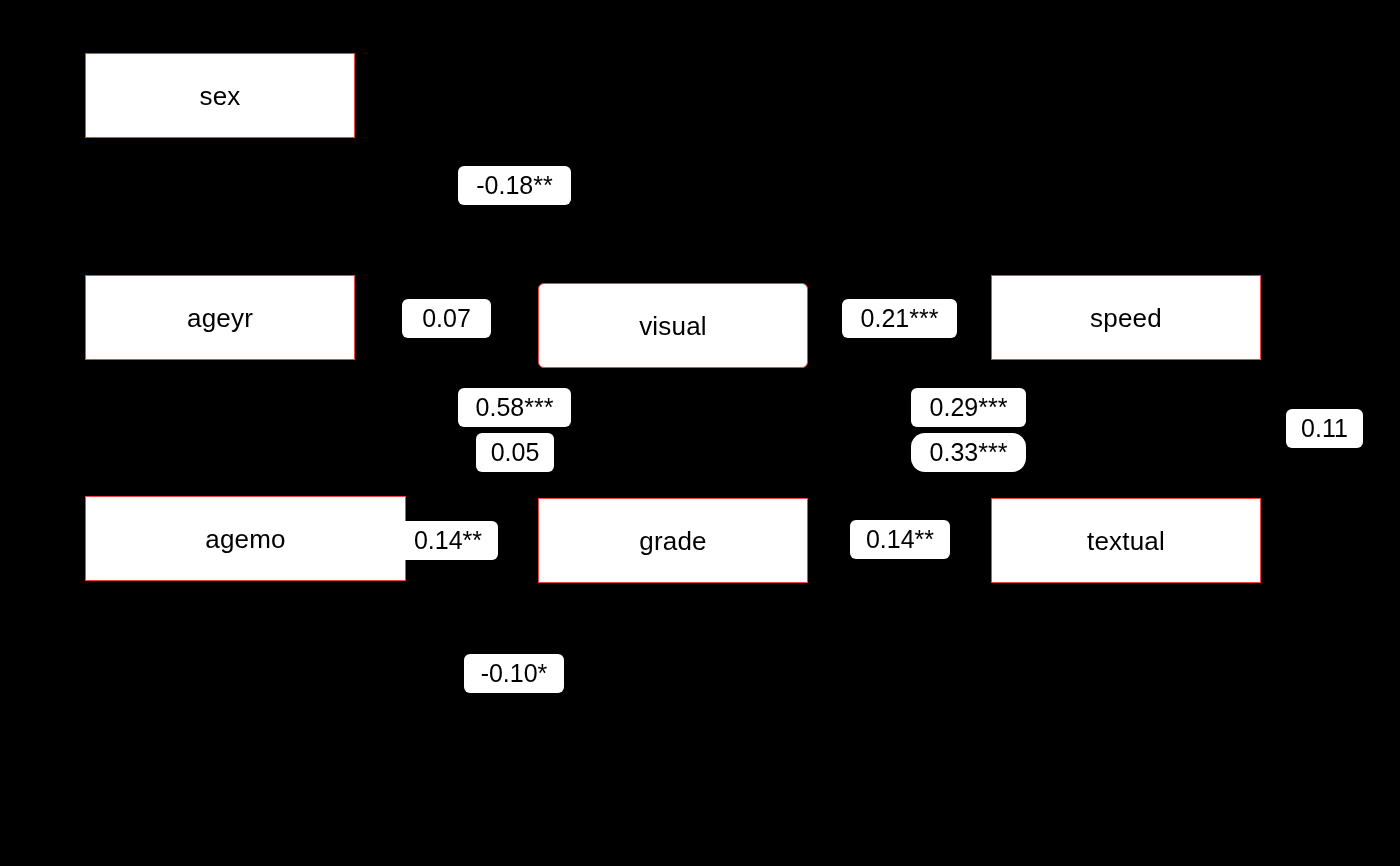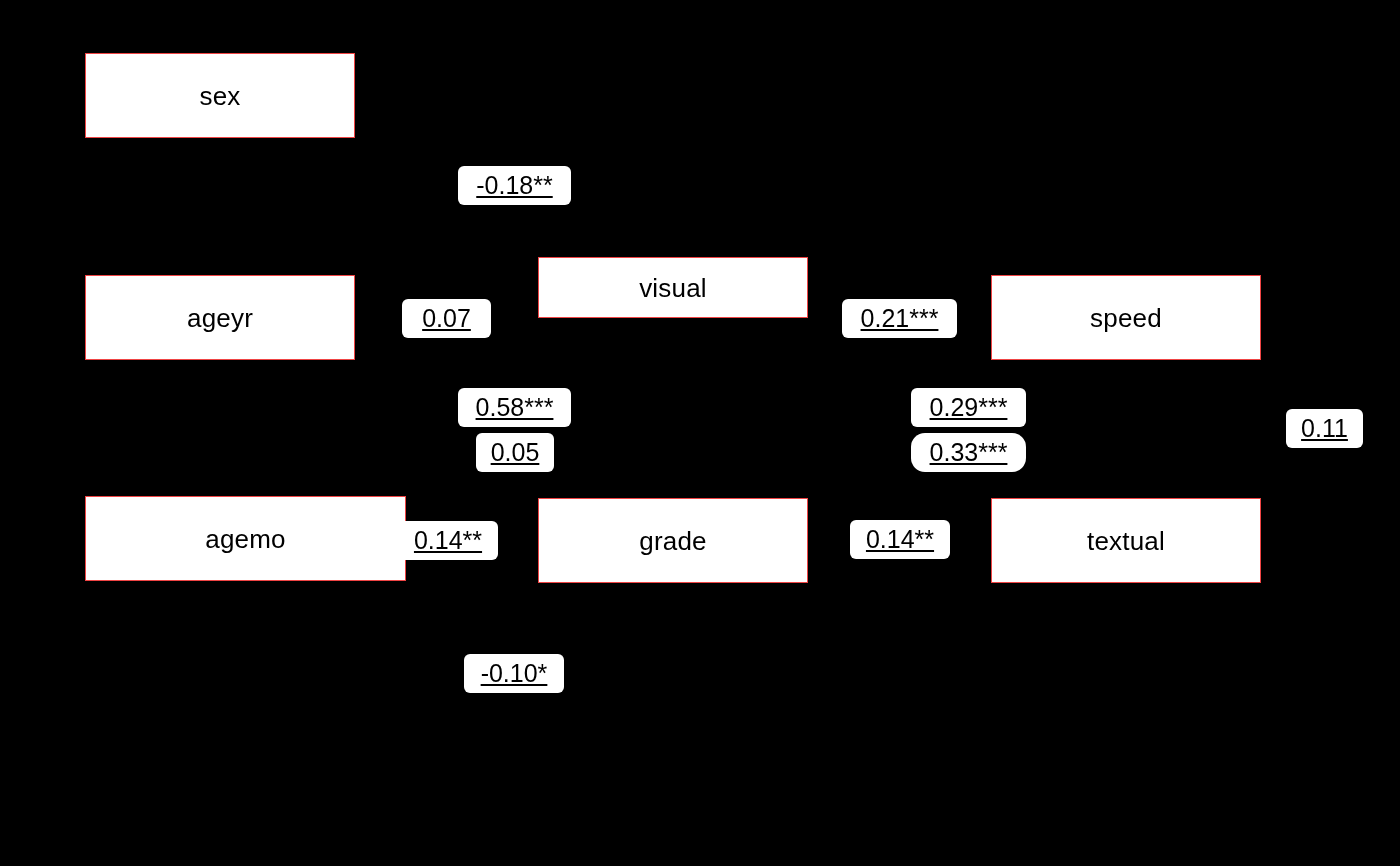--- a/index.html
+++ b/index.html
@@ -43,21 +43,20 @@
     border-radius: 6px;
     display: flex;
     align-items: center;
     justify-content: center;
     color: #000000;
     font-size: 25px;
     font-family: "Liberation Sans", sans-serif;
     line-height: 1;
     padding: 0 7px;
     white-space: nowrap;
-    text-decoration: underline;
   }
 </style>
 </head>
 <body>
 
 <div id="diagram-canvas">
 
   <svg class="edge-layer" viewBox="0 0 1400 866" xmlns="http://www.w3.org/2000/svg" aria-hidden="true">
     <g stroke="#000000" stroke-width="2" fill="none">
       <path d="M355,96 L538,290"></path>
@@ -80,21 +79,21 @@
 
   <div class="node" style="left:85px; top:275px; width:270px; height:85px;">
     <span>ageyr</span>
   </div>
 
   <div class="node" style="left:85px; top:496px; width:321px; height:85px;">
     <span>agemo</span>
   </div>
 
 
-  <div class="node" style="left:538px; top:257px; width:270px; height:61px;">
+  <div class="node" style="left:538px; top:283px; width:270px; height:85px;border-radius:6px;">
     <span>visual</span>
   </div>
 
   <div class="node" style="left:538px; top:498px; width:270px; height:85px;">
     <span>grade</span>
   </div>
 
   <div class="node" style="left:991px; top:275px; width:270px; height:85px;">
     <span>speed</span>
   </div>

